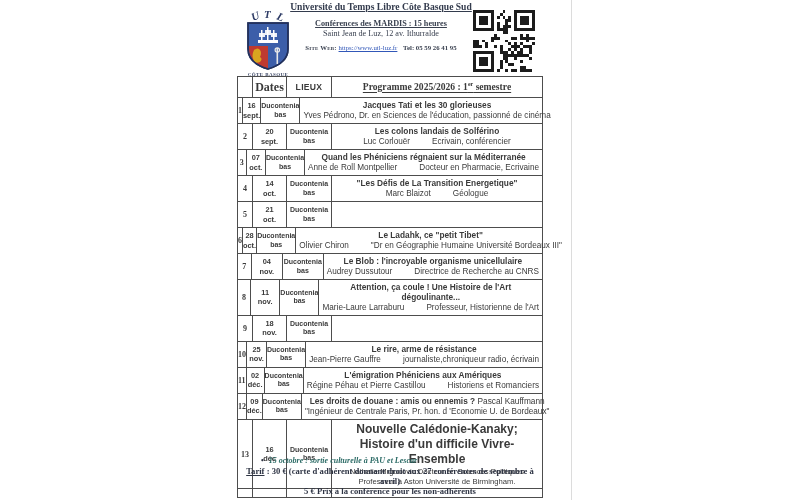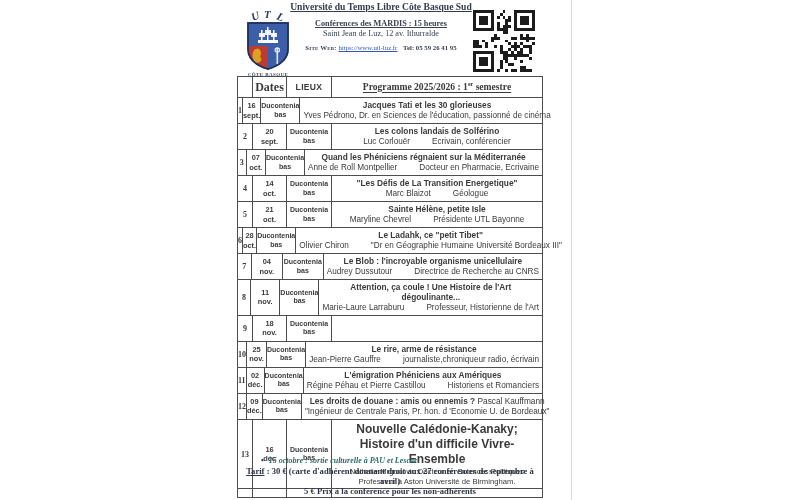--- a/index.html
+++ b/index.html
@@ -319,27 +319,20 @@
     <div class="trow drow">
       <div class="cell c-num">5</div>
       <div class="cell c-date">
         <div class="day">21</div>
         <div class="month">oct.</div>
       </div>
       <div class="cell c-lieu">
         <div class="lieu1">Ducontenia</div>
         <div class="lieu2">bas</div>
       </div>
-      <div class="cell c-prog">
-        <div class="prog-title"><span class="t">Sainte Hélène, petite Isle</span><span class="tail"></span></div>
-      <div class="prog-line">
-              <span>Maryline  Chevrel</span>
-              <span>Présidente UTL Bayonne</span>
-            </div>
-          </div>
     </div>
 
     <div class="trow drow">
       <div class="cell c-num">6</div>
       <div class="cell c-date">
         <div class="day">28</div>
         <div class="month">oct.</div>
       </div>
       <div class="cell c-lieu">
         <div class="lieu1">Ducontenia</div>

